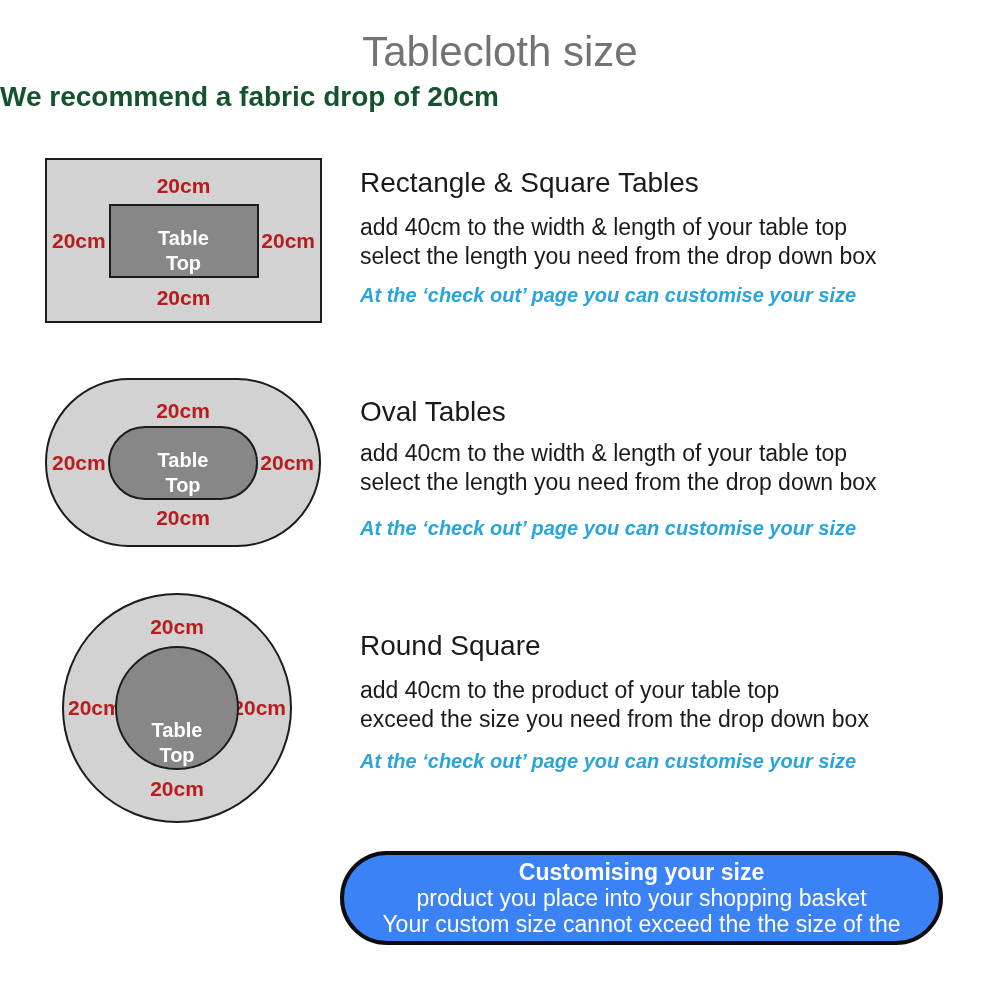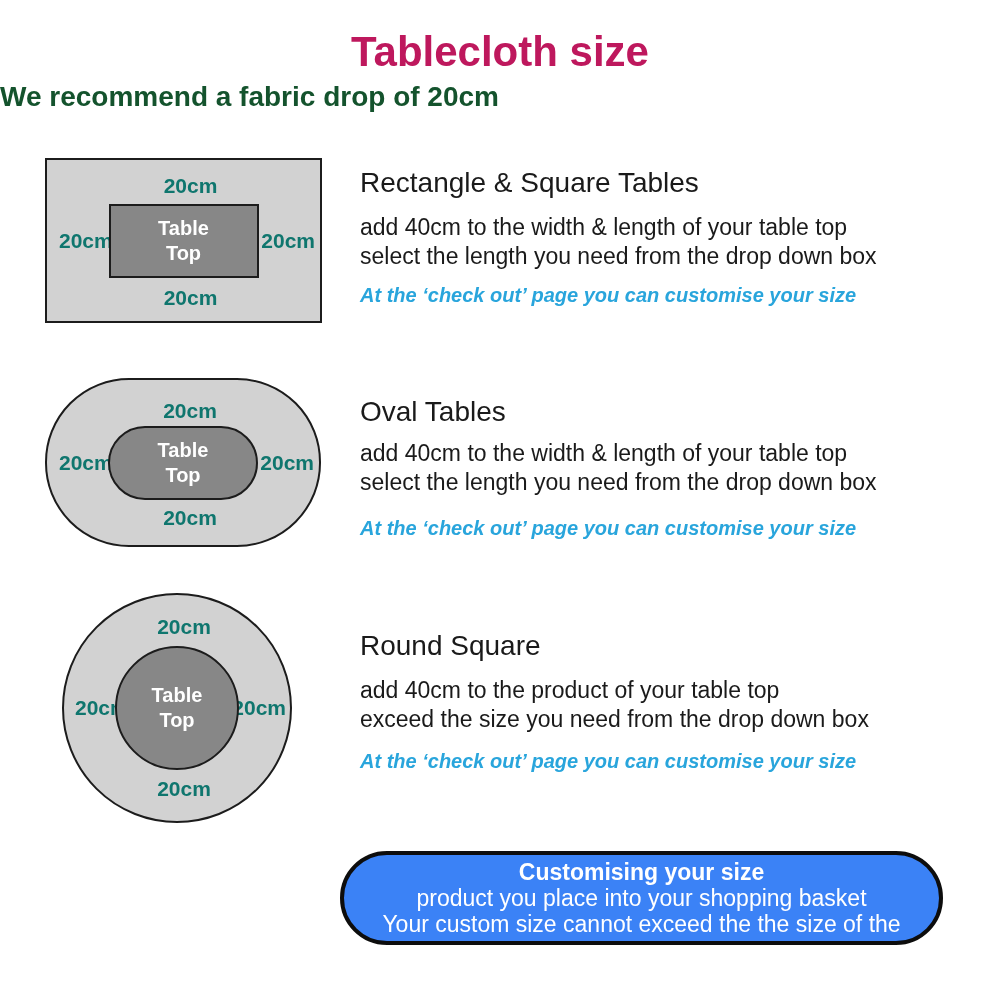--- a/index.html
+++ b/index.html
@@ -9,44 +9,43 @@
     height: 1000px;
     background: #ffffff;
     font-family: "Liberation Sans", sans-serif;
     color: #151515;
     overflow: hidden;
   }
 
   
   .page-title {
     position: absolute; top: 28px; left: 0; width: 100%;
-    text-align: center; font-size: 42px; font-weight: bold; color: #be185d;
+    text-align: center; font-size: 42px; font-weight: normal; color: #737373;
   }
   .page-subtitle {
     position: absolute; top: 81px; left: 0; width: 100%;
     text-align: left; font-size: 28px; font-weight: bold; color: #14532d;
   }
 
   
   .cloth {
     position: absolute;
     background: #d2d2d2;
     border: 2px solid #1c1c1c;
   }
   .tabletop {
     position: absolute; left: 50%; top: 50%; transform: translate(-50%,-50%);
     background: #878787; border: 2px solid #1c1c1c;
     color: #ffffff; font-weight: bold; font-size: 20px; line-height: 25px;
-    display: flex; flex-direction: column; align-items: center; justify-content: center;
+    display: flex; flex-direction: column; align-items: center; justify-content: flex-end;
     text-align: center;
   }
   .dim {
-    position: absolute; font-size: 21px; font-weight: bold; color: #0f766e;
+    position: absolute; font-size: 21px; font-weight: bold; color: #b91c1c;
     white-space: nowrap;
-    margin-left: 7px;
   }
   .dim-top    { left: 0; width: 100%; text-align: center; }
   .dim-bottom { left: 0; width: 100%; text-align: center; }
   .dim-left   { top: 50%; transform: translateY(-50%); }
   .dim-right  { top: 50%; transform: translateY(-50%); }
 
   #cloth-rect { left: 45px; top: 158px; width: 273px; height: 161px; }
   #cloth-rect .tabletop { width: 146px; height: 70px; }
   #cloth-rect .dim-top { top: 14px; }
   #cloth-rect .dim-bottom { bottom: 11px; }

